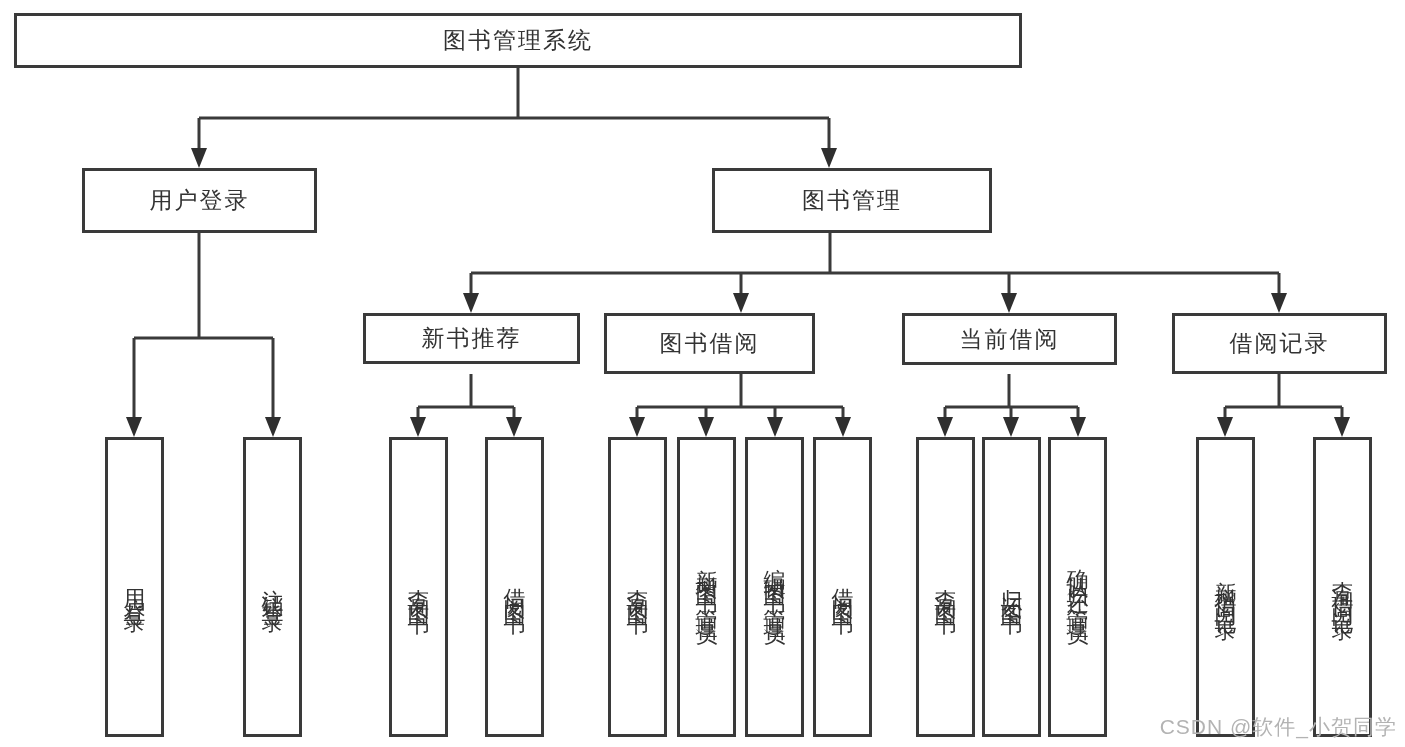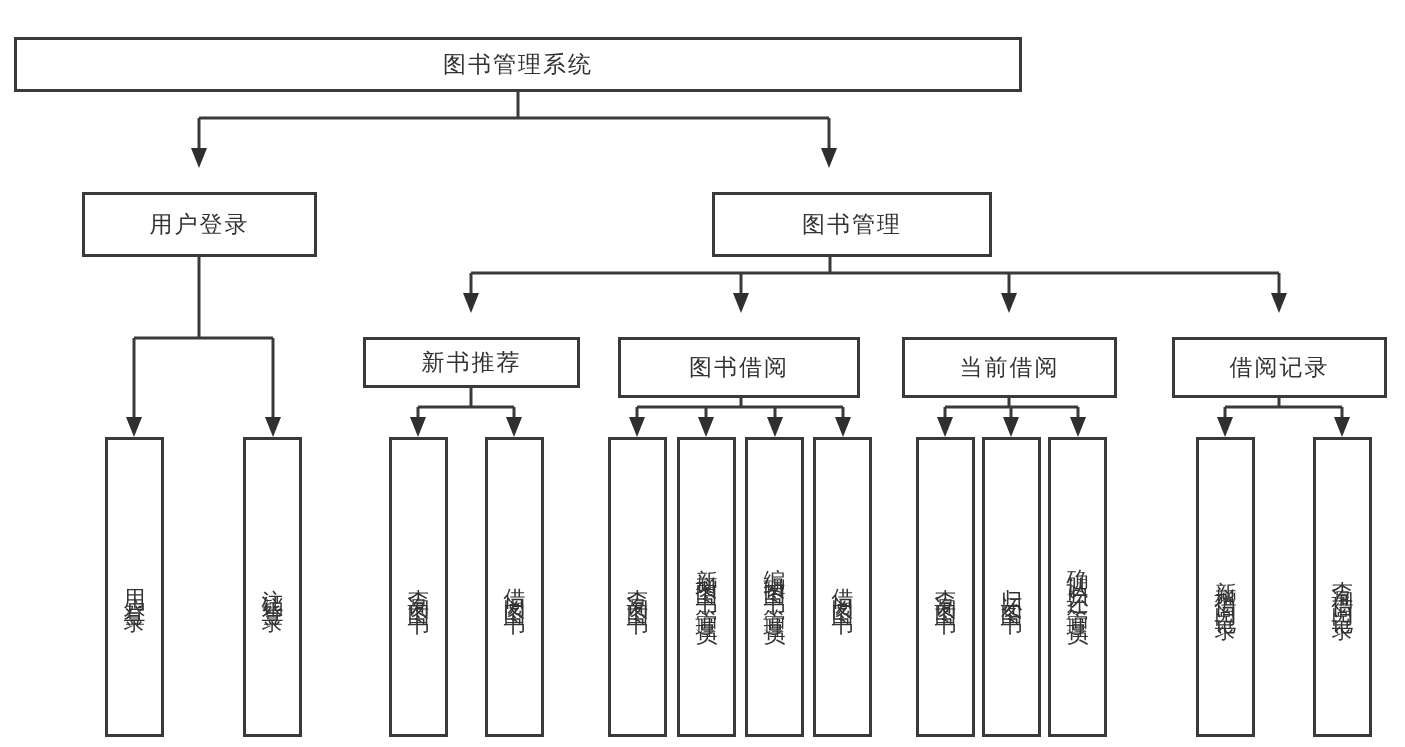--- a/index.html
+++ b/index.html
@@ -14,21 +14,21 @@
   .connectors{position:absolute;left:0;top:0;width:1405px;height:747px;}
   .connectors path{stroke:#3a3a3a;stroke-width:3;fill:none;}
   .connectors polygon{fill:#2f2f2f;stroke:none;}
   .box{
     position:absolute;
     box-sizing:border-box;
     background:#ffffff;
     border:3px solid #3a3a3a;
     display:flex;align-items:center;justify-content:center;
   }
-  .hbox{font-size:23px;letter-spacing:2px;white-space:nowrap;margin-top:24px;}
+  .hbox{font-size:23px;letter-spacing:2px;white-space:nowrap;}
   .vbox span{
     writing-mode:vertical-rl;
     text-orientation:mixed;
     font-size:22px;
     letter-spacing:8px;
     line-height:1;
   }
   .watermark{
     position:absolute;
     right:8px;bottom:6px;
@@ -92,22 +92,22 @@
       <polygon points="1334,417 1350,417 1342,437"></polygon>
     </g>
   </svg>
 
   <div class="box hbox" style="left:14px;top:13px;width:1008px;height:55px">图书管理系统</div>
 
   <div class="box hbox" style="left:82px;top:168px;width:235px;height:65px">用户登录</div>
   <div class="box hbox" style="left:712px;top:168px;width:280px;height:65px">图书管理</div>
 
   <div class="box hbox" style="left:363px;top:313px;width:217px;height:51px">新书推荐</div>
-  <div class="box hbox" style="left:618px;top:313px;width:242px;height:61px">图书借阅</div>
-  <div class="box hbox" style="left:902px;top:313px;width:215px;height:61px">当前借阅</div>
+  <div class="box hbox" style="left:604px;top:313px;width:211px;height:61px">图书借阅</div>
+  <div class="box hbox" style="left:902px;top:313px;width:215px;height:52px">当前借阅</div>
   <div class="box hbox" style="left:1172px;top:313px;width:215px;height:61px">借阅记录</div>
 
   <div class="box vbox" style="left:105px;top:437px;width:59px;height:300px">
     <span>用户登录</span>
   </div>
   <div class="box vbox" style="left:243px;top:437px;width:59px;height:300px">
     <span>注销登录</span>
   </div>
 
   <div class="box vbox" style="left:389px;top:437px;width:59px;height:300px">
@@ -140,13 +140,14 @@
     <span>确认归还（管理员）</span>
   </div>
 
   <div class="box vbox" style="left:1196px;top:437px;width:59px;height:300px">
     <span>新增借阅记录</span>
   </div>
   <div class="box vbox" style="left:1313px;top:437px;width:59px;height:300px">
     <span>查询借阅记录</span>
   </div>
 
+  <div class="watermark">CSDN @软件_小贺同学</div>
 </div>
 
 </body></html>

